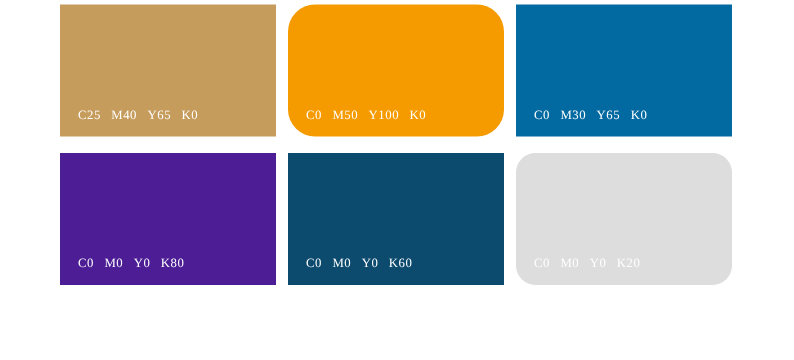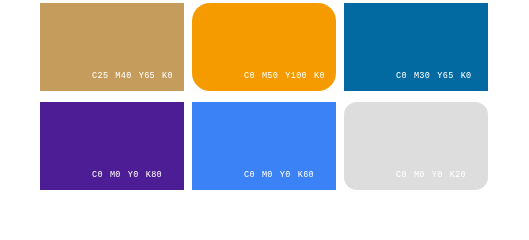--- a/index.html
+++ b/index.html
@@ -36,27 +36,26 @@
     position: relative;
     width: 144px;
     height: 88px;
     box-sizing: border-box;
     overflow: hidden;
   }
   .swatch-label {
     position: absolute;
     left: 12px;
     bottom: 9px;
-    font-family: Liberation Mono, monospace;
+    font-family: Liberation Serif, serif;
     font-size: 8.5px;
     line-height: 11px;
     letter-spacing: 0.35px;
     white-space: nowrap;
     color: #ffffff;
-    margin-left: 40px;
     -webkit-font-smoothing: antialiased;
   }
   .swatch-label .chan {
     display: inline-block;
   }
   .swatch-label .chan + .chan {
     margin-left: 7px;
   }
 </style>
 </head>
@@ -69,20 +68,20 @@
       </div>
       <div class="swatch" style="background: rgb(245, 155, 0); border-radius: 18px;">
         <div class="swatch-label" style="color: rgb(255, 255, 255);"><span class="chan">C0</span><span class="chan">M50</span><span class="chan">Y100</span><span class="chan">K0</span></div>
       </div>
       <div class="swatch" style="background: #0369a1;">
         <div class="swatch-label" style="color: rgb(255, 255, 255);"><span class="chan">C0</span><span class="chan">M30</span><span class="chan">Y65</span><span class="chan">K0</span></div>
       </div>
       <div class="swatch" style="background: #4c1d95;">
         <div class="swatch-label" style="color: rgb(255, 255, 255);"><span class="chan">C0</span><span class="chan">M0</span><span class="chan">Y0</span><span class="chan">K80</span></div>
       </div>
-      <div class="swatch" style="background: #3b82f6;">
+      <div class="swatch" style="background: #0c4a6e;">
         <div class="swatch-label" style="color: rgb(255, 255, 255);"><span class="chan">C0</span><span class="chan">M0</span><span class="chan">Y0</span><span class="chan">K60</span></div>
       </div>
       <div class="swatch" style="background: rgb(221, 221, 221); border-radius: 13px;">
         <div class="swatch-label" style="color: rgb(255, 255, 255);"><span class="chan">C0</span><span class="chan">M0</span><span class="chan">Y0</span><span class="chan">K20</span></div>
       </div>
     </div>
 </div>
 
 </body></html>

